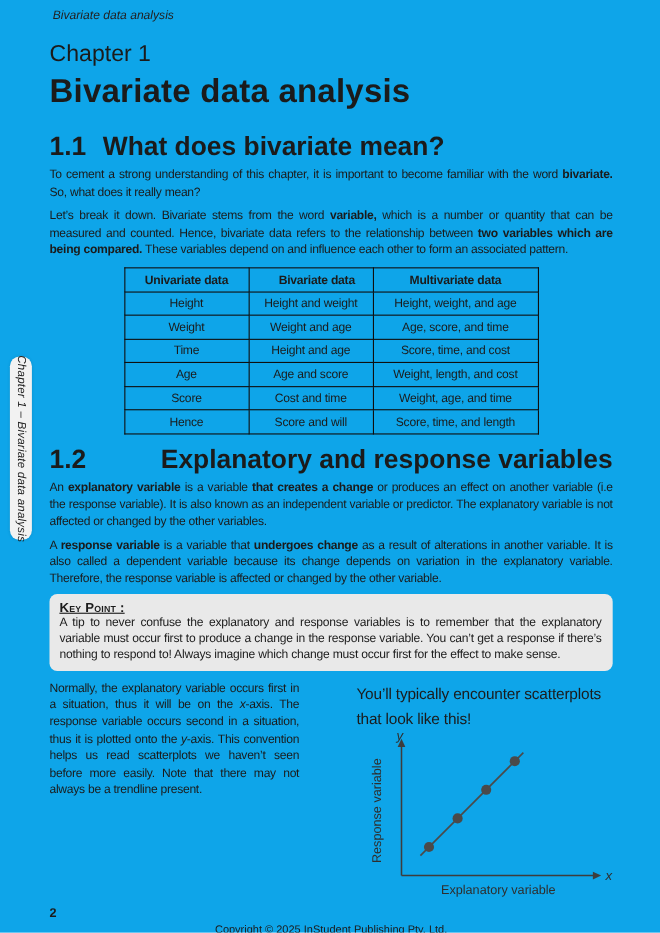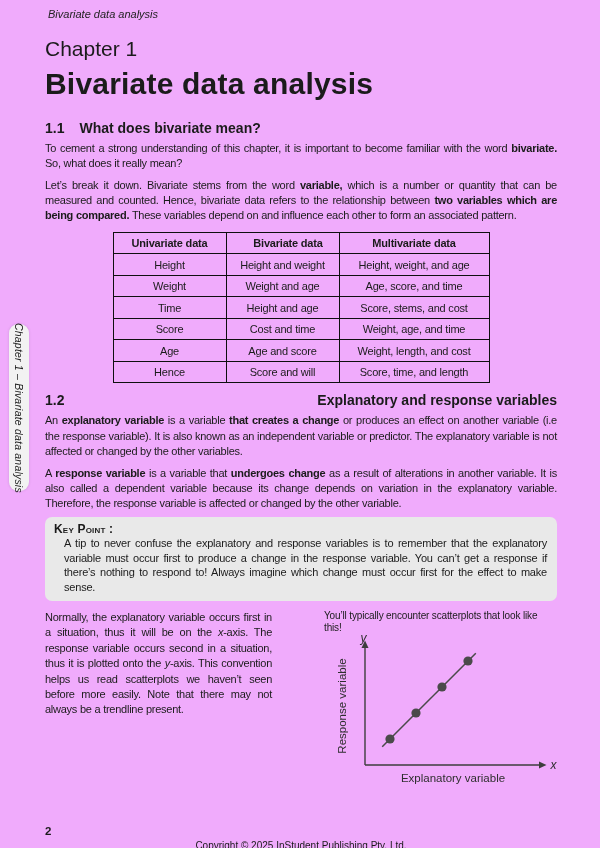--- a/index.html
+++ b/index.html
@@ -1,28 +1,28 @@
 <!DOCTYPE html>
 <html><head>
 <meta charset="utf-8">
 <style>
   * { margin:0; padding:0; box-sizing:border-box; }
   html,body { background:#ffffff; }
   .page {
-    position:relative; width:600px; height:848px; background:#f0abfc;
+    position:relative; width:600px; height:848px; background:#0ea5e9;
     font-family:"Liberation Sans", sans-serif; color:#1b1b1b; overflow:hidden;
   }
   .content { padding:8px 43px 0 45px; }
 
   .running-header { font-style:italic; font-size:11px; margin-left:3px; color:#222; }
 
   .chapter-label { font-size:21px; font-weight:normal; margin-top:17px; line-height:1.15; }
   .page-title    { font-size:30px; font-weight:bold; margin-top:6px; line-height:1.12; letter-spacing:0.2px; }
 
-  .sec-heading   { font-size:14px; font-weight:bold; margin-top:19px; display:flex; line-height:1.15; }
+  .sec-heading   { font-size:24px; font-weight:bold; margin-top:19px; display:flex; line-height:1.15; }
   .sec-heading .num { margin-right:15px; }
   .subsec-heading { font-size:14.5px; font-weight:bold; margin-top:9px; display:flex; line-height:1.15; }
   .subsec-heading .num { margin-right:11px; }
 
   p.body {
     font-size:11px; letter-spacing:-0.25px; line-height:15.4px;
     text-align:justify; margin-top:6px;
   }
   p.body.first { margin-top:5px; }
   .b { font-weight:bold; }
@@ -30,28 +30,28 @@
 
   table.vartable { border-collapse:collapse; margin:8px auto 0 auto; font-size:11px; letter-spacing:-0.2px; }
   .vartable th, .vartable td { border:1.3px solid #0f0f0f; text-align:center; height:21.5px; padding:0 6px;margin-top:24px; }
   .vartable th { font-weight:bold; }
   .vartable .c1 { width:113px; } .vartable .c2 { width:113px;padding-left:17px; } .vartable .c3 { width:150px; }
 
   .keypoint {
     background:#e9e9e9; border-radius:7px; margin-top:5px;
     padding:5px 10px 7px 9px; font-size:11px; letter-spacing:-0.2px; line-height:14.4px;
   }
-  .keypoint-label { font-weight:bold; font-variant:small-caps; font-size:12px; letter-spacing:0.2px; }
-  .keypoint-body { text-align:justify;margin-left:10px; }
+  .keypoint-label { font-weight:bold; font-variant:small-caps; font-size:12px; letter-spacing:0.2px;text-decoration:underline; }
+  .keypoint-body { text-align:justify; }
 
   .columns { display:flex; margin-top:6px; }
   .col-left  { width:231px; }
   .col-left p.body { margin-top:3px; }
   .col-right { width:233px; margin-left:52px; }
-  .col-right .intro { font-size:10px; letter-spacing:-0.15px; line-height:12px; margin-top:3px; }
+  .col-right .intro { font-size:14px; letter-spacing:-0.15px; line-height:23px; margin-top:3px; }
 
   svg.scatter { display:block; margin-top:-4px; margin-left:-2px; overflow:visible; }
   .axis { stroke:#3d3d3d; stroke-width:1.4; }
   .axis-arrow { fill:#3d3d3d; }
   .trendline { stroke:#4a4a4a; stroke-width:1.5; }
   .datapoint { fill:#4a4a4a; }
   .axis-letter { font-style:italic; font-size:12px; fill:#2e2e2e; font-family:"Liberation Sans", sans-serif; }
   .axis-label  { font-size:11.5px; fill:#2e2e2e; font-family:"Liberation Sans", sans-serif; }
 
   .chapter-tab {
@@ -106,31 +106,31 @@
           <td>Height, weight, and age</td>
         </tr>
         <tr>
           <td>Weight</td>
           <td>Weight and age</td>
           <td>Age, score, and time</td>
         </tr>
         <tr>
           <td>Time</td>
           <td>Height and age</td>
-          <td>Score, stems, and cost</td>
+          <td>Score, time, and cost</td>
+        </tr>
+        <tr>
+          <td>Age</td>
+          <td>Age and score</td>
+          <td>Weight, length, and cost</td>
         </tr>
         <tr>
           <td>Score</td>
           <td>Cost and time</td>
           <td>Weight, age, and time</td>
-        </tr>
-        <tr>
-          <td>Age</td>
-          <td>Age and score</td>
-          <td>Weight, length, and cost</td>
         </tr>
         <tr>
           <td>Hence</td>
           <td>Score and will</td>
           <td>Score, time, and length</td>
         </tr>
       </tbody>
     </table>
 
     <h2 class="sec-heading" style="margin-top:9px;justify-content:space-between;">

